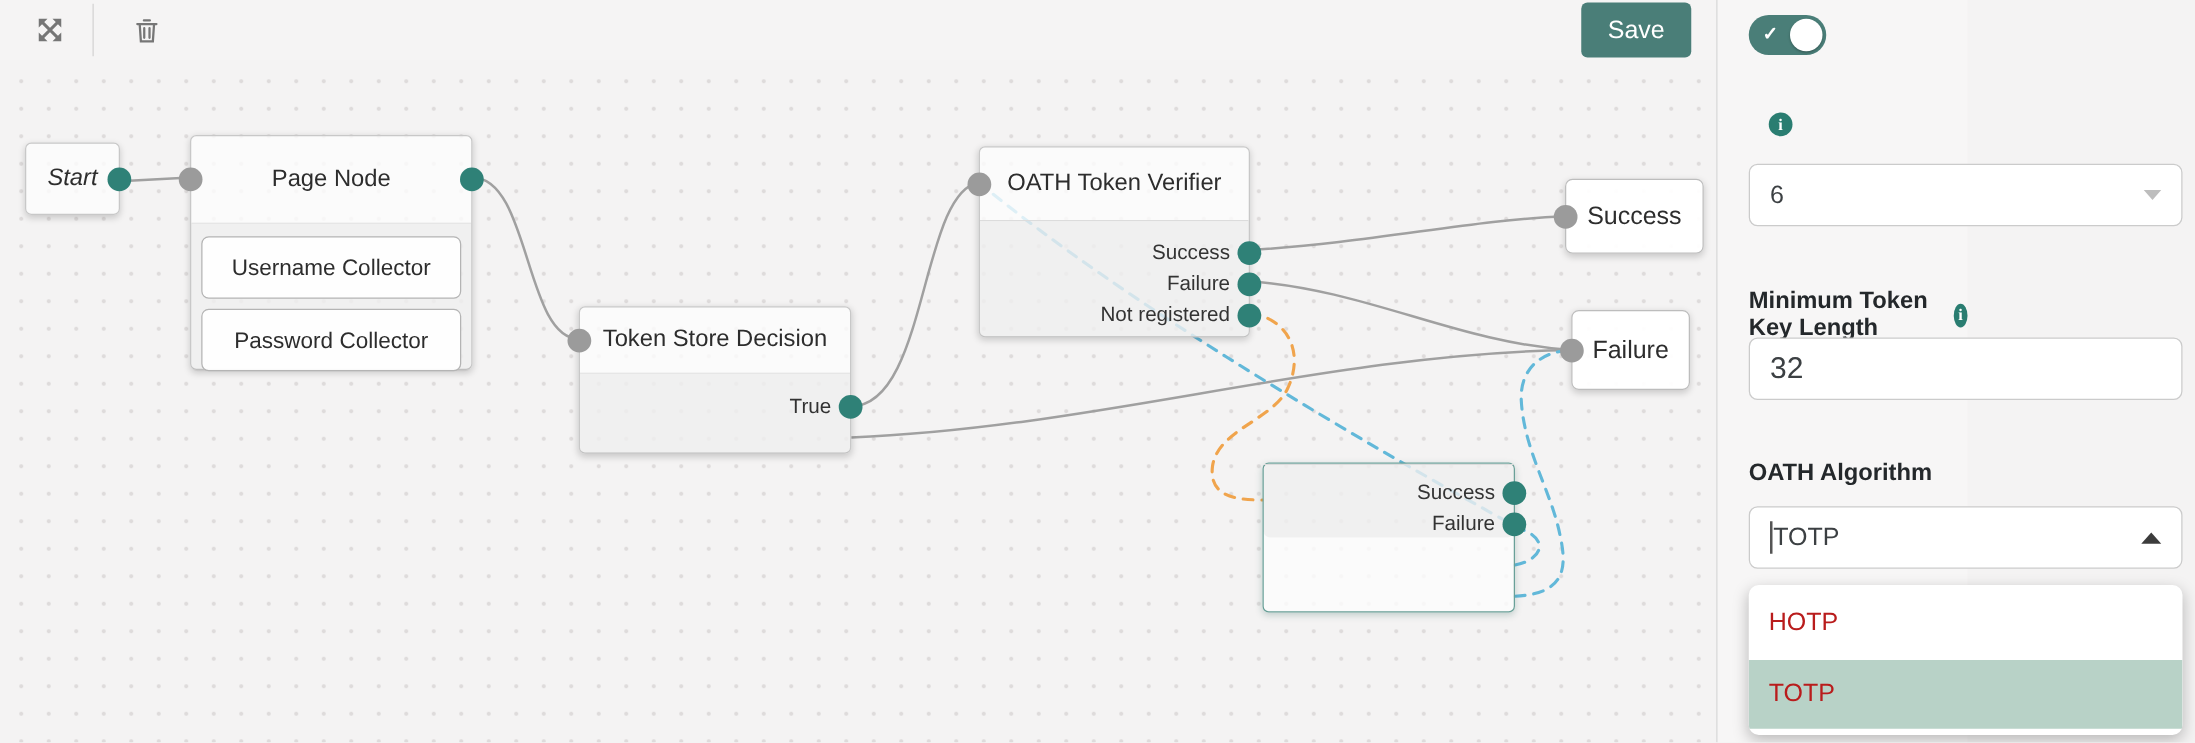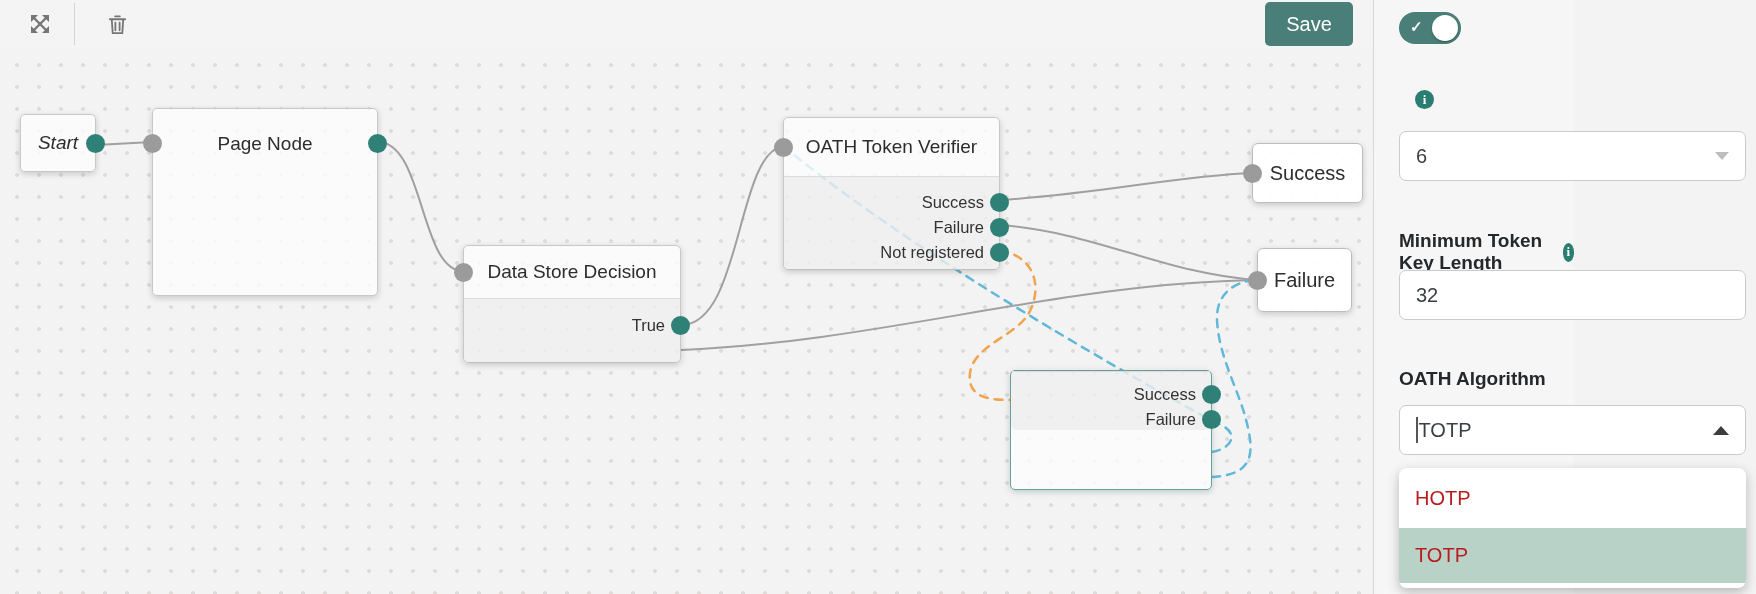--- a/index.html
+++ b/index.html
@@ -88,21 +88,21 @@
                font-family:"Liberation Serif", serif; font-weight:bold; font-size:13px;
                margin-left:16px; cursor:pointer; }
   .field { position:absolute; left:25px; width:347px; height:50px; background:#fff;
            border:1px solid #cbcbcb; border-radius:7px; display:flex; align-items:center;
            padding:0 16px; font-size:20px; color:#3c4043; }
   .caret-down { width:0; height:0; border-left:7px solid transparent; border-right:7px solid transparent;
                 border-top:8px solid #bdbdbd; margin-left:auto; }
   .caret-up   { width:0; height:0; border-left:8px solid transparent; border-right:8px solid transparent;
                 border-bottom:9px solid #3c3c3c; margin-left:auto; }
   .text-input { position:absolute; left:25px; width:347px; height:50px; background:#fff;
-                border:1px solid #cbcbcb; border-radius:7px; padding:0 16px; font-size:20px;
+                border:1px solid #cbcbcb; border-radius:7px; padding:0 16px; font-size:24px;
                 color:#3c4043; font-family:inherit; }
   .cursor-bar { width:1.5px; height:26px; background:#555; margin-right:1px; }
 
   #lbl-otp   { top:90px; }
   #sel-otp   { top:131px; }
   #lbl-key   { top:230px; }
   #inp-key   { top:270px; }
   #lbl-alg   { top:368px; }
   #combo-alg { top:405px; }
 
@@ -158,26 +158,30 @@
           <span class="dot teal out"></span>
         </div>
       </div>
 
       <div class="node" id="node-page">
         <div class="node-header">
           <span class="dot gray in"></span>
           <span>Page Node</span>
           <span class="dot teal out"></span>
         </div>
+        <div class="node-body">
+          <div class="collector first">Username Collector</div>
+          <div class="collector">Password Collector</div>
+        </div>
       </div>
 
       <div class="node" id="node-datastore">
         <div class="node-header">
           <span class="dot gray in"></span>
-          <span>Data Store Decision</span>
+          <span>Token Store Decision</span>
         </div>
         <div class="node-body">
           <div class="out-row">
             <span>True</span>
             <span class="dot teal out"></span>
           </div>
         </div>
       </div>
 
       <div class="node" id="node-verifier">

